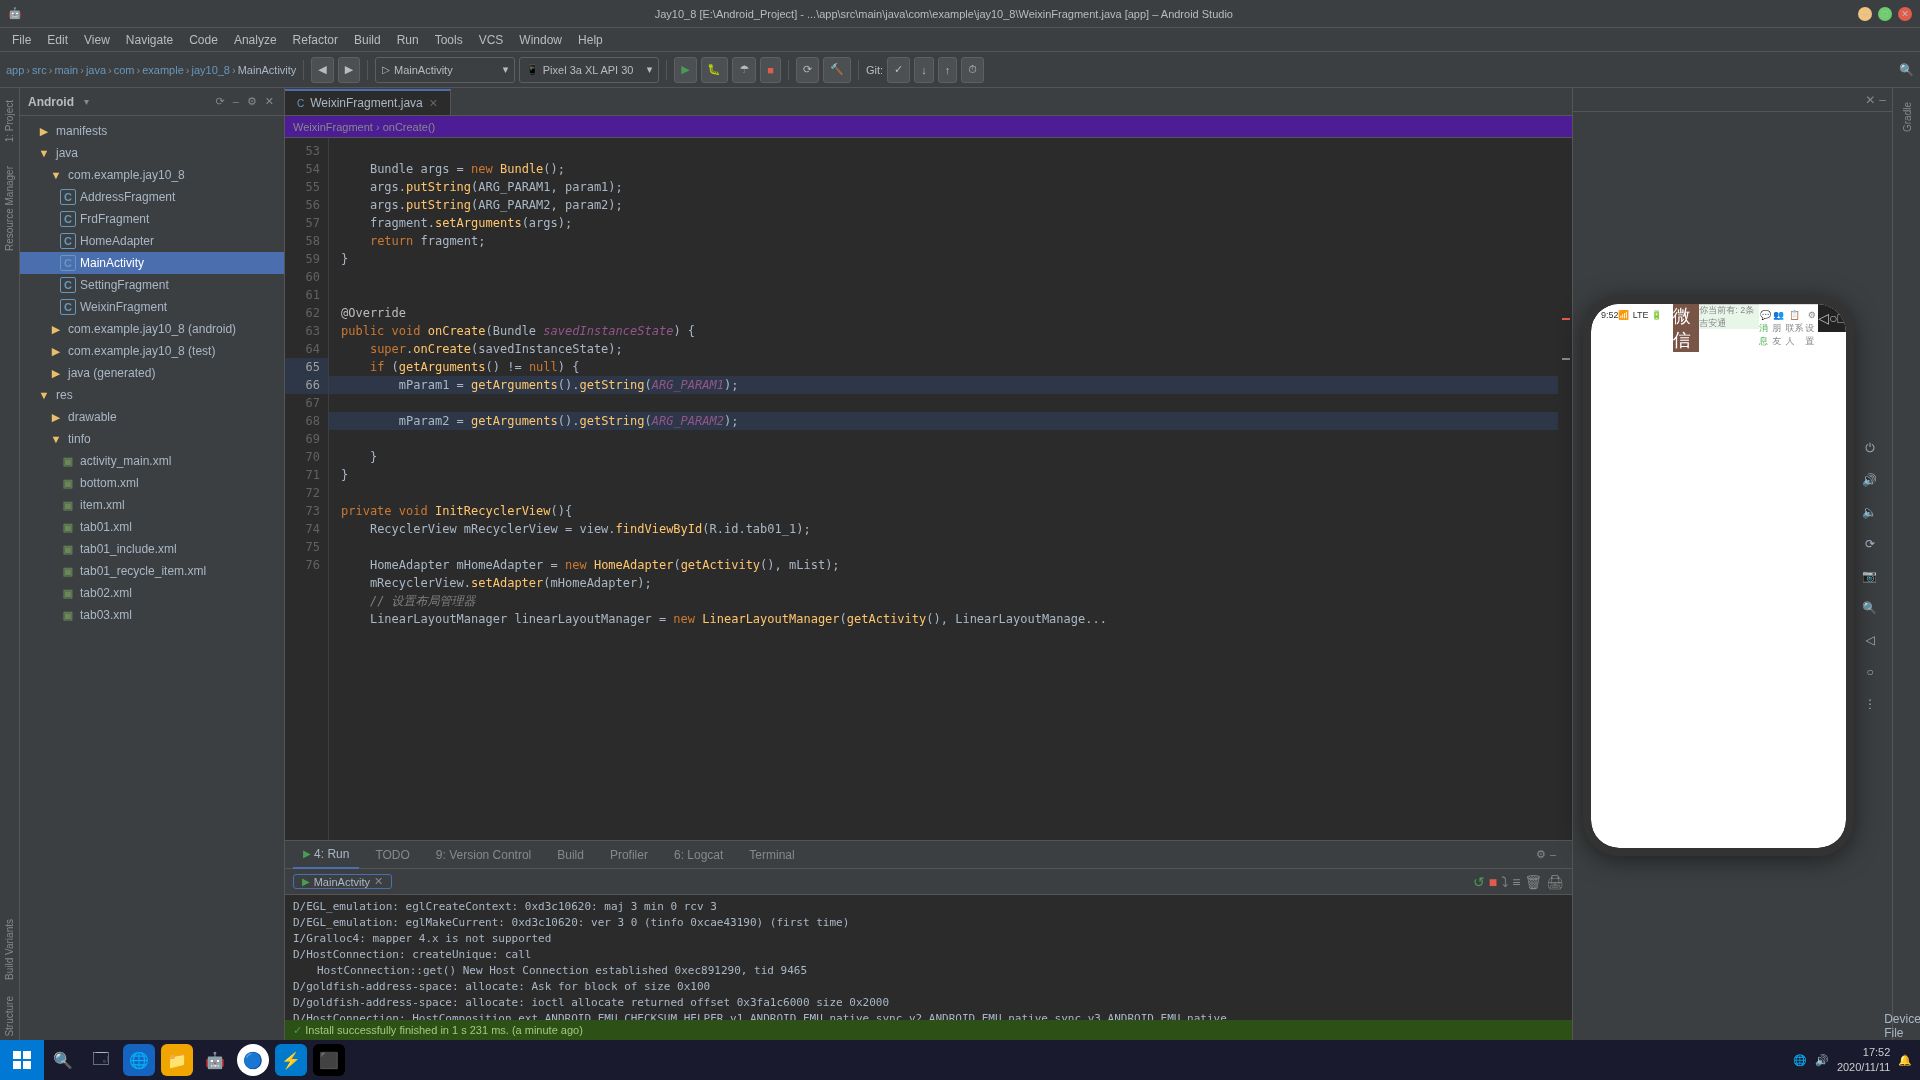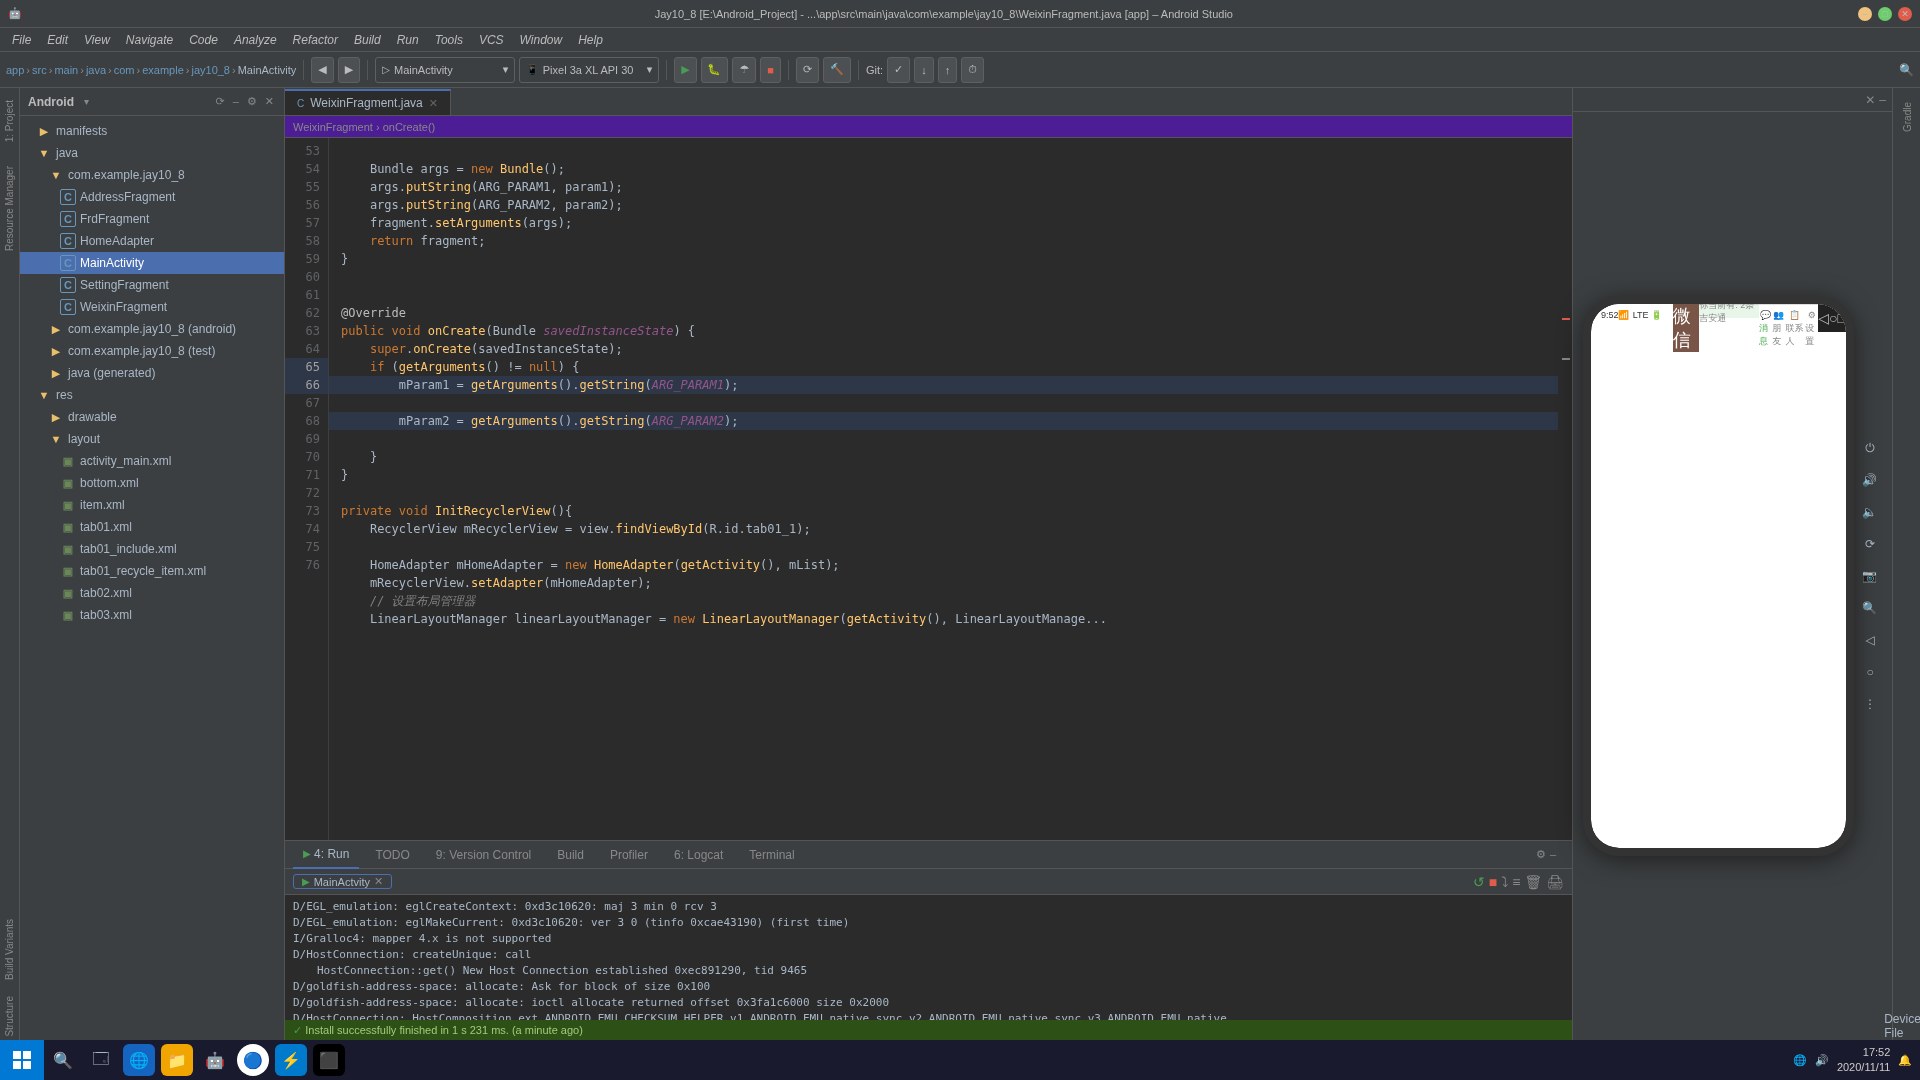--- a/index.html
+++ b/index.html
@@ -8,21 +8,21 @@
     
     #title-bar { height: 28px; background: #3c3f41; display: flex; align-items: center; padding: 0 8px; color: #bbb; font-size: 11px; border-bottom: 1px solid #555; }
     #title-bar .title-text { flex: 1; text-align: center; }
     #title-bar .win-controls { display: flex; gap: 6px; margin-left: auto; }
     #title-bar .win-btn { width: 14px; height: 14px; border-radius: 50%; display: flex; align-items: center; justify-content: center; font-size: 9px; cursor: pointer; }
     .win-min { background: #f0c27f; }
     .win-max { background: #6ccd6c; }
     .win-close { background: #e05c4b; }
 
     
-    #menu-bar { height: 24px; background: #3c3f41; display: flex; align-items: center; padding: 0 4px; border-bottom: 1px solid #555; font-style: italic; }
+    #menu-bar { height: 24px; background: #3c3f41; display: flex; align-items: center; padding: 0 4px; border-bottom: 1px solid #555; }
     .menu-item { padding: 2px 8px; font-size: 12px; color: #bbb; cursor: pointer; border-radius: 3px; }
 
     
     #toolbar { height: 36px; background: #3c3f41; display: flex; align-items: center; padding: 0 6px; gap: 4px; border-bottom: 1px solid #555; }
     .toolbar-btn { height: 26px; padding: 0 6px; background: #4c5052; border: 1px solid #5e6060; border-radius: 3px; color: #bbb; font-size: 11px; cursor: pointer; display: flex; align-items: center; gap: 3px; }
     .toolbar-separator { width: 1px; height: 20px; background: #555; margin: 0 3px; }
     .toolbar-dropdown { height: 26px; padding: 0 6px; background: #3c3f41; border: 1px solid #5e6060; border-radius: 3px; color: #bbb; font-size: 11px; cursor: pointer; display: flex; align-items: center; gap: 4px; min-width: 140px; }
     .breadcrumb { display: flex; align-items: center; gap: 2px; font-size: 11px; color: #bbb; }
     .breadcrumb span { color: #6897bb; cursor: pointer; }
     .breadcrumb .sep { color: #888; }
@@ -290,21 +290,21 @@
           <span>res</span>
         </div>
         <div class="tree-item">
           <span class="indent" style="width:20px;"></span>
           <span class="icon folder-icon">▶</span>
           <span>drawable</span>
         </div>
         <div class="tree-item">
           <span class="indent" style="width:20px;"></span>
           <span class="icon folder-icon">▼</span>
-          <span>layout</span>
+          <span>tinfo</span>
         </div>
         <div class="tree-item">
           <span class="indent" style="width:32px;"></span>
           <span class="icon xml-icon">▣</span>
           <span>activity_main.xml</span>
         </div>
         <div class="tree-item">
           <span class="indent" style="width:32px;"></span>
           <span class="icon xml-icon">▣</span>
           <span>bottom.xml</span>
@@ -514,21 +514,21 @@
               <div class="device-list-item">26:玛法里奥</div>
               <div class="device-list-item">27:乌瑟尔</div>
               <div class="device-list-item selected-item" style="color:#e53935;font-weight:500;">28:吉安娜</div>
               <div class="device-list-item">29:陈康王</div>
               <div class="device-list-item">31:卡德加</div>
               <div class="device-list-item">32:安度因</div>
               <div class="device-list-item">33:ddg</div>
 
             </div>
 
-            <div style="height:14px;background:#e8f5e9;border-top:1px solid #ccc;display:flex;align-items:center;justify-content:center;font-size:9px;color:#888;">
+            <div style="height:25px;background:#e8f5e9;border-top:1px solid #ccc;display:flex;align-items:center;justify-content:center;font-size:9px;color:#888;">
               <span>你当前有: 2条吉安通</span>
             </div>
 
             <div id="device-bottom-bar">
               <div class="bottom-nav-item active">
                 <span>💬</span>
                 <span>消息</span>
               </div>
               <div class="bottom-nav-item">
                 <span>👥</span>

